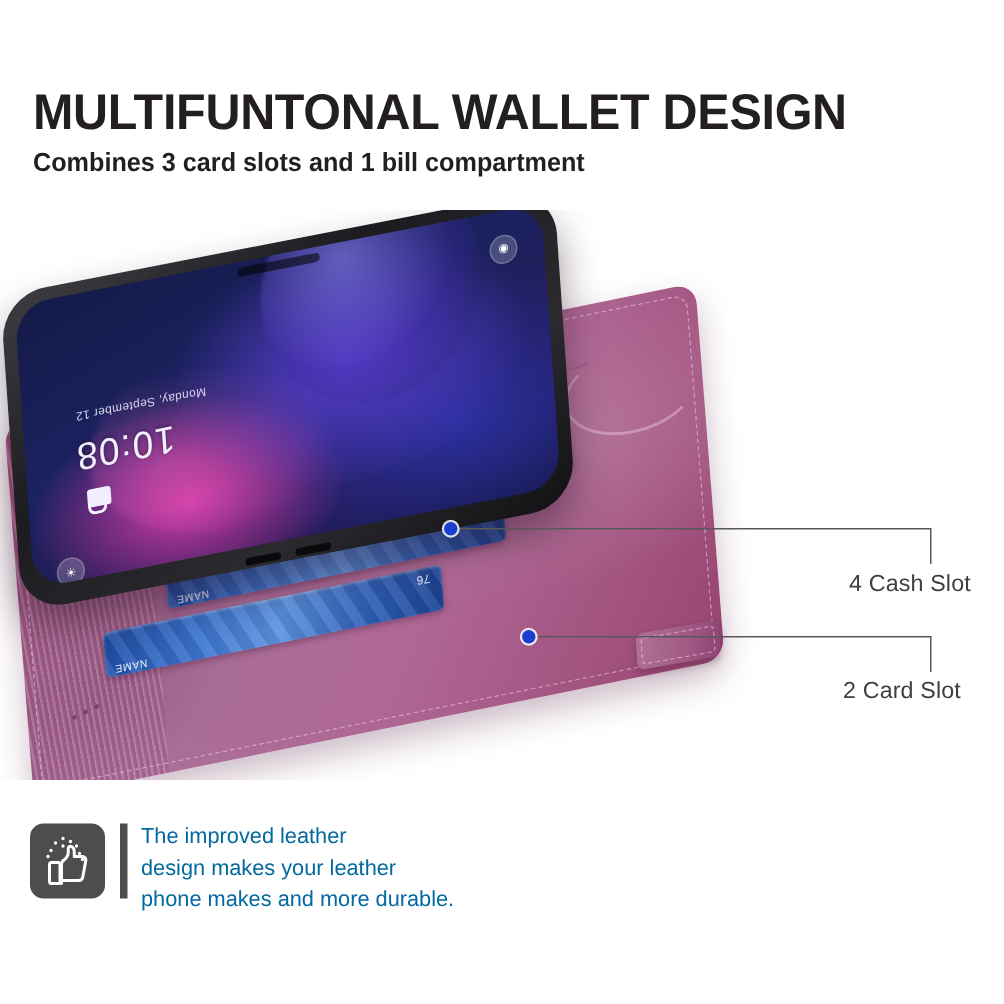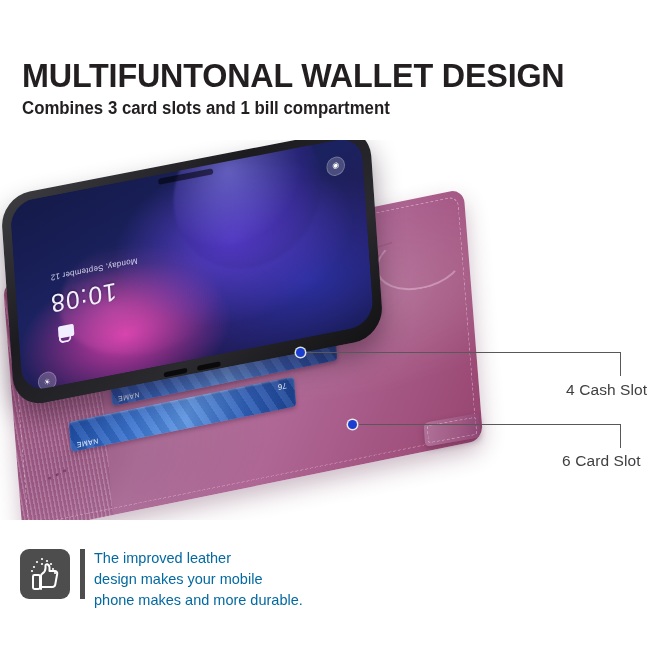--- a/index.html
+++ b/index.html
@@ -521,21 +521,21 @@
   </div>
 
   <div class="lead-dot" style="left:296px; top:348px;"></div>
   <div class="lead-h" style="left:303px; top:352px; width:317px;"></div>
   <div class="lead-v" style="left:620px; top:352px; height:24px;"></div>
   <div class="callout-label" style="left:566px; top:381px;">4 Cash Slot</div>
 
   <div class="lead-dot" style="left:348px; top:420px;"></div>
   <div class="lead-h" style="left:355px; top:424px; width:265px;"></div>
   <div class="lead-v" style="left:620px; top:424px; height:24px;"></div>
-  <div class="callout-label" style="left:562px; top:452px;">6 Card Slot</div>
+  <div class="callout-label" style="left:562px; top:452px;">2 Card Slot</div>
 
   <div class="footer-icon">
     <svg width="50" height="50" viewBox="0 0 50 50" aria-hidden="true">
       <g fill="#ffffff">
         <circle cx="17" cy="13" r="1.1"></circle>
         <circle cx="22" cy="10" r="1.1"></circle>
         <circle cx="27" cy="12" r="1.1"></circle>
         <circle cx="31" cy="15" r="1.1"></circle>
         <circle cx="14" cy="18" r="1.1"></circle>
         <circle cx="33" cy="20" r="1.1"></circle>
@@ -545,17 +545,17 @@
       </g>
       <g fill="none" stroke="#ffffff" stroke-width="2" stroke-linejoin="round" stroke-linecap="round">
         <path d="M21 40 V27 c0 -1 0.6 -2 1.6 -2.6 C24.5 23 25.5 21 25.5 19 v-2.4 c0 -1 0.9 -1.6 1.8 -1.3 c1.3 0.5 2.2 1.8 2.2 3.3 V22 h5.4 c1.5 0 2.6 1.3 2.3 2.7 l-2 11 c-0.2 1.3 -1.4 2.3 -2.8 2.3 H21 z"></path>
         <rect x="13" y="26" width="7" height="14" rx="1.4"></rect>
       </g>
     </svg>
   </div>
   <div class="footer-rule"></div>
   <div class="footer-text">
     <div>The improved leather</div>
-    <div>design makes your mobile</div>
+    <div>design makes your leather</div>
     <div>phone makes and more durable.</div>
   </div>
 
 </div>
 
 </body></html>

